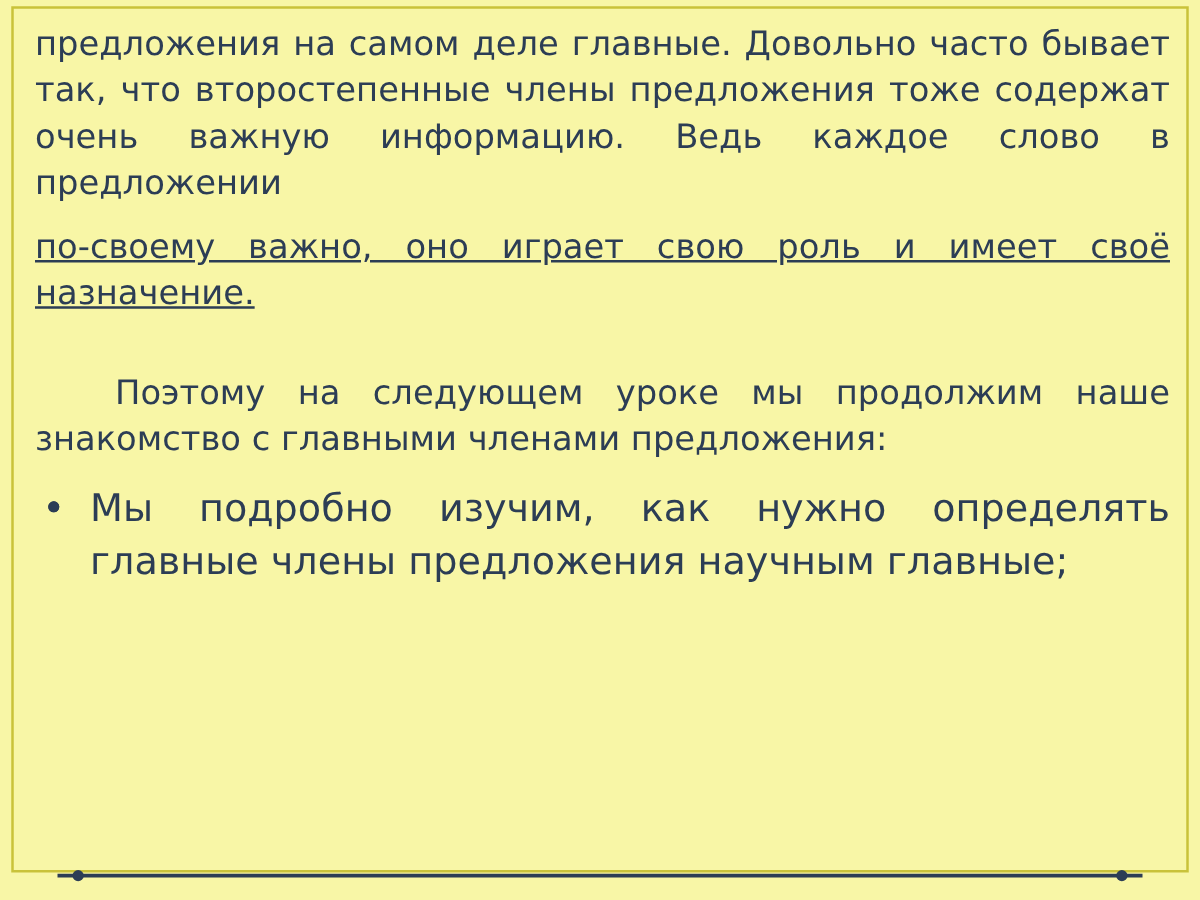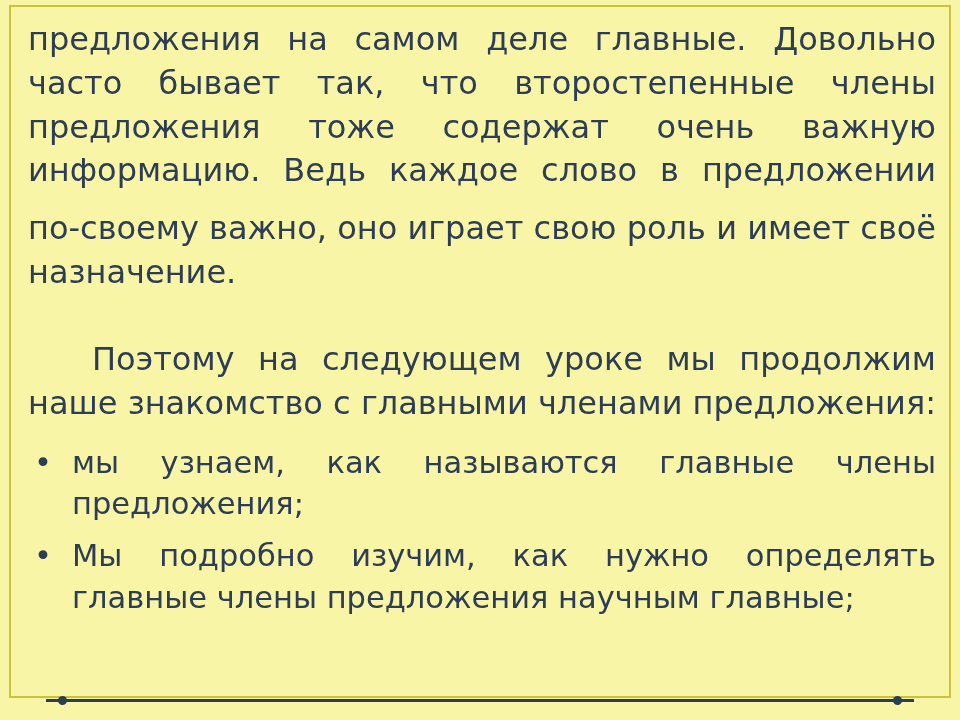--- a/index.html
+++ b/index.html
@@ -48,29 +48,29 @@
   .content {
     position: absolute;
     left: 28px;
     top: 18px;
     width: 908px;
     color: #2c3d55;
   }
 
   p.para {
     margin: 0;
-    font-size: 32px;
+    font-size: 27px;
     line-height: 1.37;
     text-align: justify;
     color: #2c3d55;
     letter-spacing: 0px;
   }
   p.para.first { text-indent: 0; }
   p.para.indent { text-indent: 64px; margin-top: 43px; }
-  p.gap-top { margin-top: 14px; }
+  p.gap-top { margin-top: 14px; text-decoration: underline; }
   p.gap-top2 { margin-top: 20px; }
 
   ul.bullets {
     margin: 16px 0 0 0;
     padding: 0;
     list-style: none;
   }
   ul.bullets li {
     position: relative;
     padding-left: 44px;
@@ -98,21 +98,20 @@
   <div class="slide-border"></div>
 
   <div class="content">
     <p class="para first justify-all">предложения на самом деле главные. Довольно часто бывает так, что второстепенные члены предложения тоже содержат очень важную информацию. Ведь каждое слово в предложении</p>
     <p class="para gap-top justify-normal">по-своему важно, оно играет свою роль и имеет своё назначение.</p>
     <p class="para indent gap-top2 justify-normal">Поэтому на следующем уроке мы продолжим наше знакомство с главными членами предложения:</p>
 
     <ul class="bullets">
       <li>
         <span class="bullet-mark">•</span>
-        <span>мы узнаем, как называются главные члены предложения;</span>
       </li>
       <li>
         <span class="bullet-mark">•</span>
         <span>Мы подробно изучим, как нужно определять главные члены предложения научным главные;</span>
       </li>
     </ul>
   </div>
 
   <div class="bottom-rule"></div>
   <div class="dot dot-left"></div>

